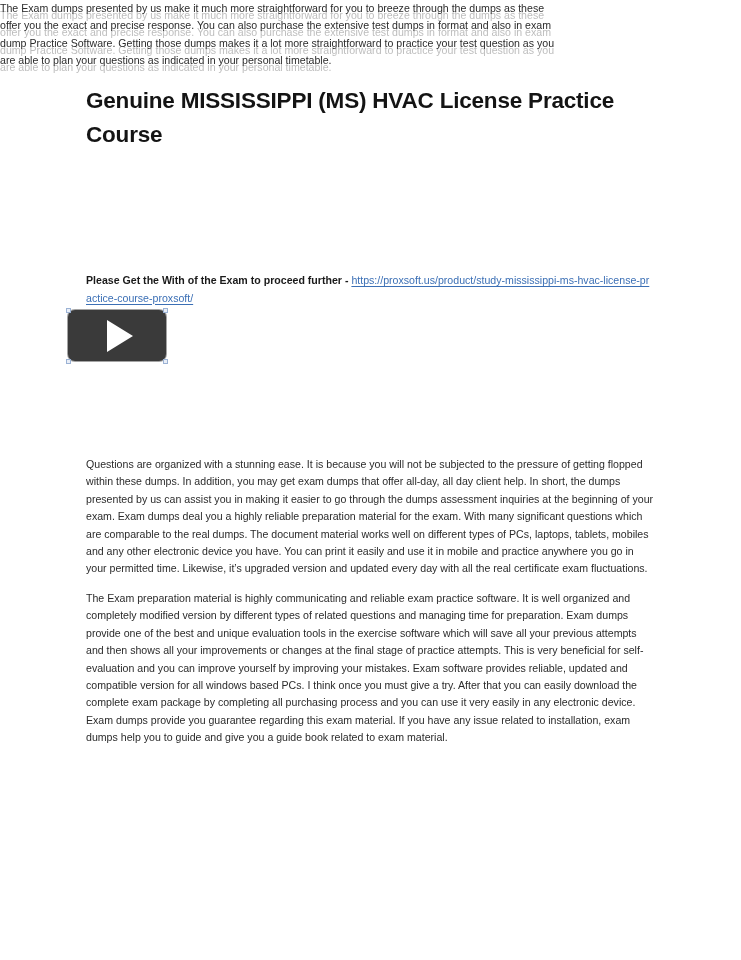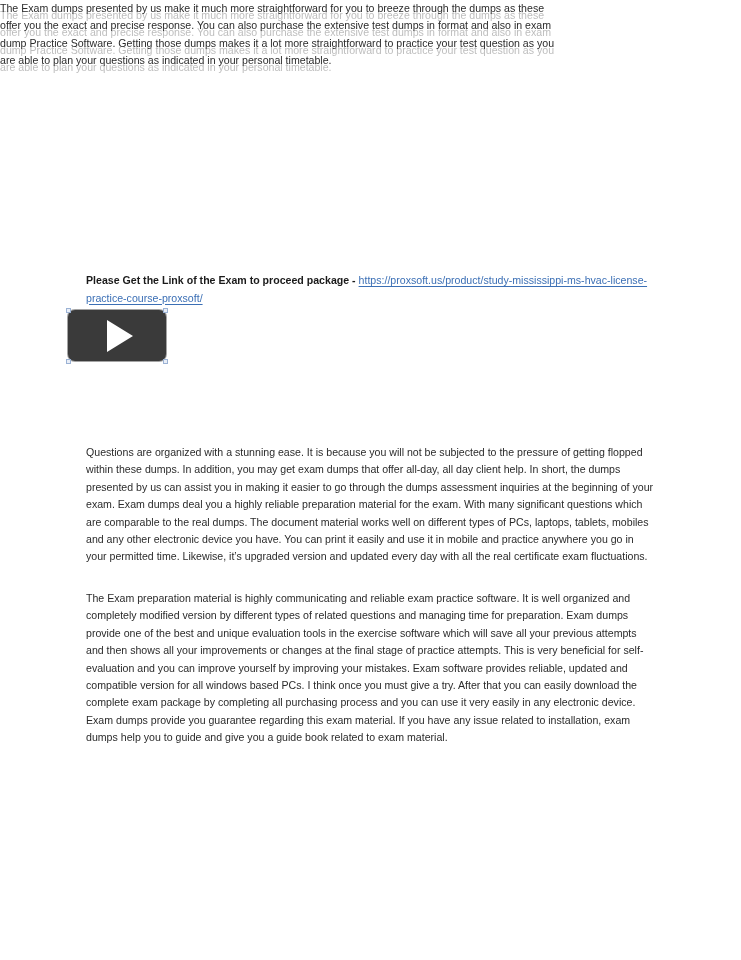--- a/index.html
+++ b/index.html
@@ -82,21 +82,21 @@
   .body-para {
     position:absolute;
     left:86px;
     width:568px;
     font-size:10.6px;
     line-height:17.4px;
     color:#2b2b2b;
     text-align:left;
   }
   .p-intro   { top:348px; }
-  .p-second  { top:444px; }
+  .p-second  { top:456px; }
   .p-third   { top:590px; }
 
   
   .ghost-wrap { position:absolute; left:0; top:0; width:100%; }
   .ghost-wrap .ghost-layer {
     position:absolute;
     left:0; top:7px;
     width:568px;
     font-size:10.6px;
     line-height:17.4px;
@@ -110,23 +110,24 @@
     position:relative;
     z-index:3;
     width:568px;
   }
 </style>
 </head>
 <body>
 
 <div class="page">
 
+  <h1 class="doc-title">Genuine MISSISSIPPI (MS) HVAC License Practice Course</h1>
 
   <p class="link-para">
-    <span>Please Get the Link of the Exam to proceed package - </span><a class="url" href="#">https://proxsoft.us/product/study-mississippi-ms-hvac-license-practice-course-proxsoft/</a>
+    <span>Please Get the With of the Exam to proceed further - </span><a class="url" href="#">https://proxsoft.us/product/study-mississippi-ms-hvac-license-practice-course-proxsoft/</a>
   </p>
 
   <div class="video-handle vh-tl"></div>
   <div class="video-handle vh-tr"></div>
   <div class="video-handle vh-bl"></div>
   <div class="video-handle vh-br"></div>
 
   <div class="video-embed">
     <span class="play-tri"></span>
   </div>

